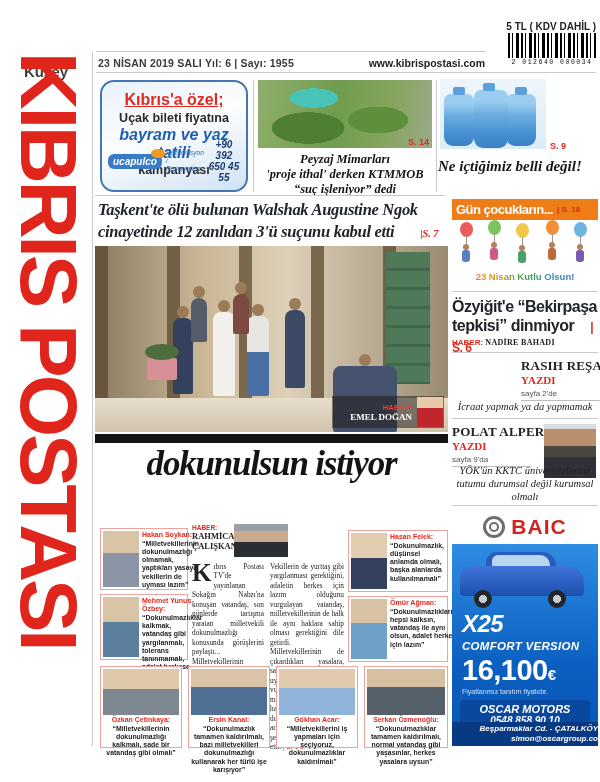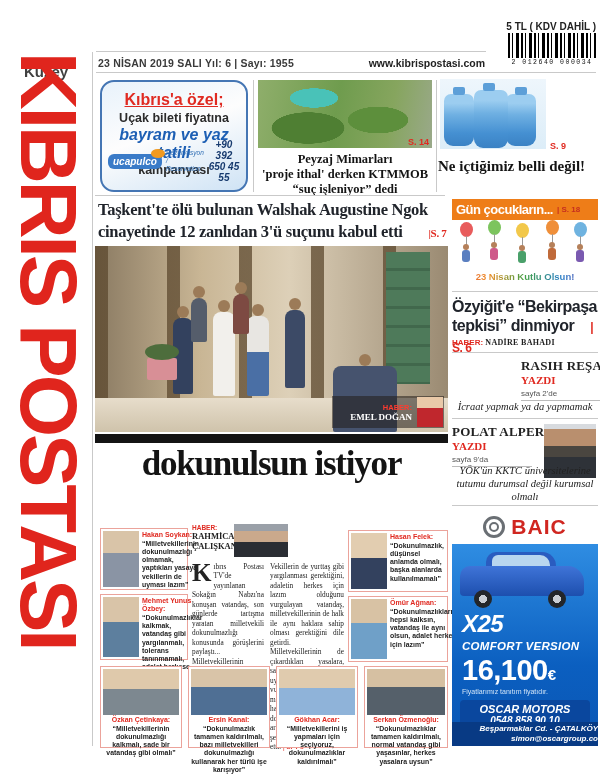--- a/index.html
+++ b/index.html
@@ -1,19 +1,19 @@
 <!DOCTYPE html>
 <html><head>
 <meta charset="utf-8">
 <style>
   html,body{margin:0;padding:0;background:#777;}
   #page{position:relative;width:600px;height:782px;background:#fff;overflow:hidden;
         font-family:"Liberation Sans","DejaVu Sans",sans-serif;color:#1a1a1a;}
   .abs{position:absolute;}
-  .serif{font-family:"Liberation Serif","DejaVu Serif",serif;}
+  .serif{font-family:"Liberation Serif","DejaVu Serif",serif;font-style:italic;}
   .red{color:#e02a21;}
   .hairline{background:#c9c9c9;}
   
   #kuzey{left:24px;top:35px;font-size:15px;font-weight:bold;color:#404040;margin-top:28px;}
   #vlogo{left:4px;top:52px;height:700px;writing-mode:vertical-rl;text-orientation:sideways;
          font-size:80px;font-weight:bold;color:#e0251d;letter-spacing:-3px;line-height:88px;white-space:nowrap;}
   #price{left:470px;top:21px;width:126px;text-align:right;font-size:10px;font-weight:bold;color:#222;}
   #barcode{left:508px;top:33px;width:88px;height:25px;
     background:repeating-linear-gradient(90deg,#000 0 2px,#fff 2px 4px,#000 4px 5px,#fff 5px 8px,#000 8px 11px,#fff 11px 13px);}
   #barcode-digits{left:506px;top:59px;width:92px;font-family:"Liberation Mono","DejaVu Sans Mono",monospace;

